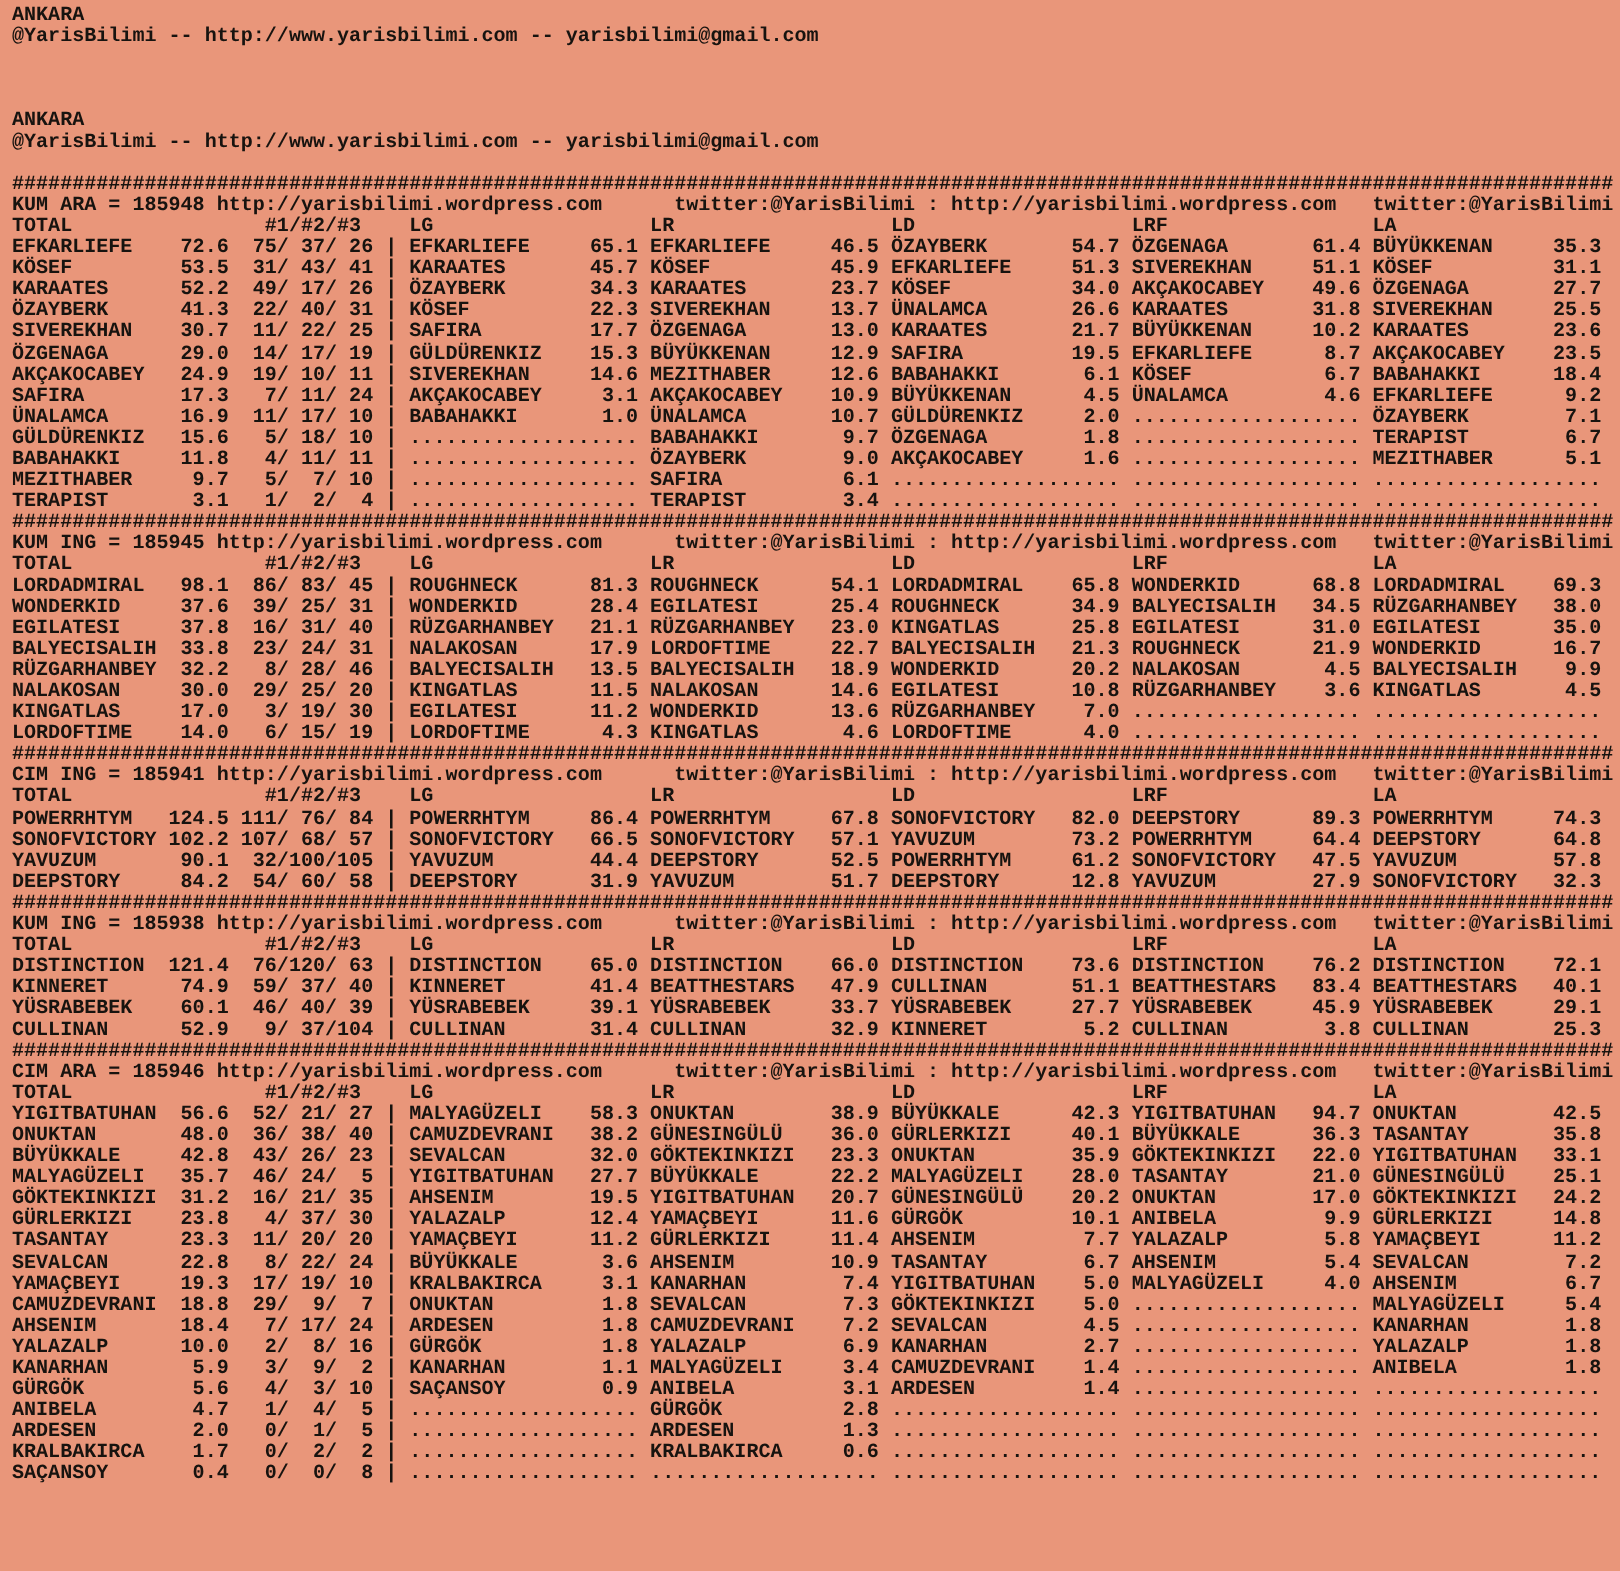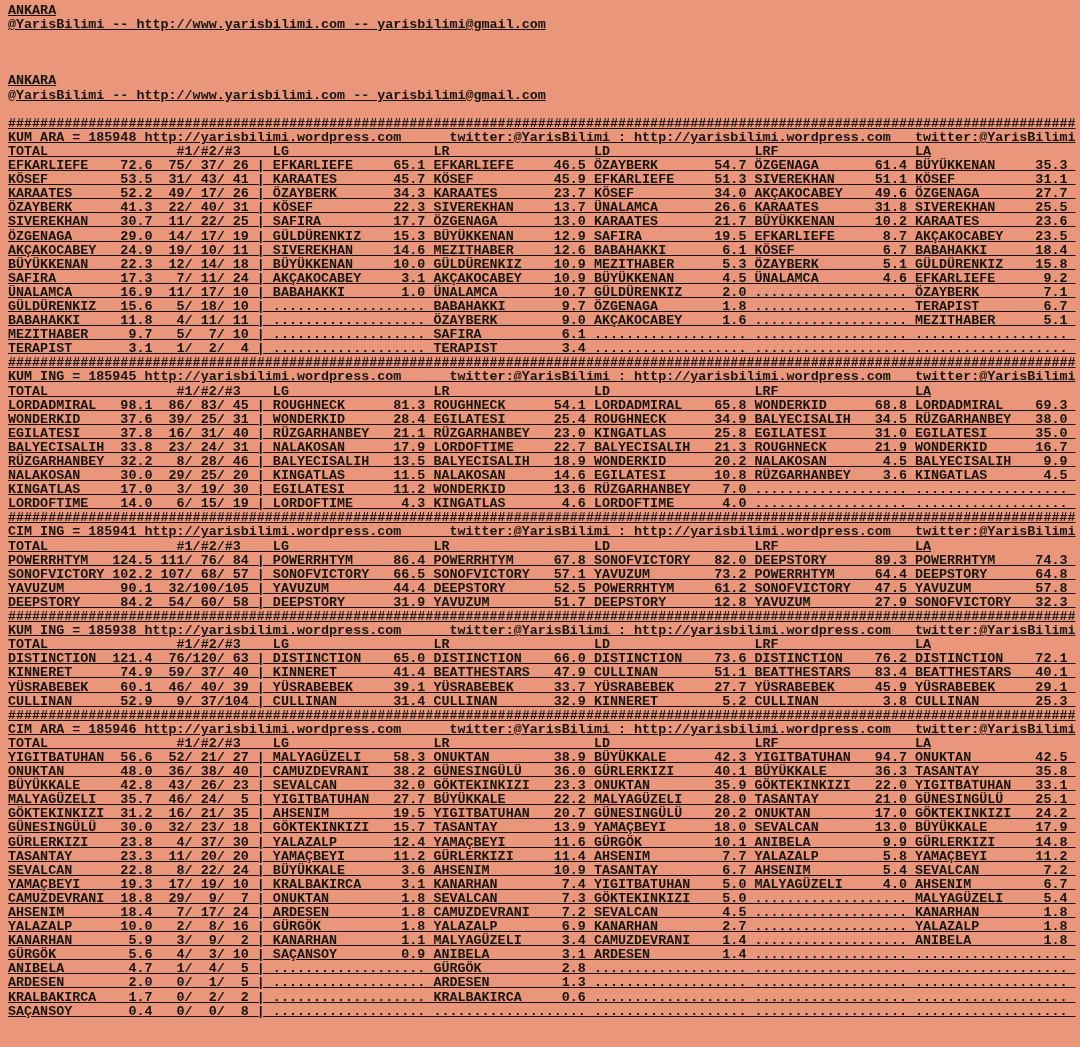--- a/index.html
+++ b/index.html
@@ -4,21 +4,21 @@
 <style>
   html,body{margin:0;padding:0;}
   body{
     width:1080px;height:1047px;overflow:hidden;
     background:#E9967A;
     font-family:"Liberation Mono","DejaVu Sans Mono",monospace;
     font-weight:bold;
     font-size:13.38px;
     color:#17130f;
   }
-  #screen{padding:4px 16px 0 8px;text-decoration:underline;}
+  #screen{padding:4px 16px 0 8px;}
   .line{
     white-space:pre;
     height:14.1px;
     line-height:14.1px;
     letter-spacing:0;
   }
 </style>
 </head>
 <body>
 
@@ -35,21 +35,20 @@
       <div class="line">#####################################################################################################################################</div>
       <div class="line">KUM ARA = 185948 http://yarisbilimi.wordpress.com      twitter:@YarisBilimi : http://yarisbilimi.wordpress.com   twitter:@YarisBilimi</div>
       <div class="line">TOTAL                #1/#2/#3    LG                  LR                  LD                  LRF                 LA</div>
       <div class="line">EFKARLIEFE    72.6  75/ 37/ 26 | EFKARLIEFE     65.1 EFKARLIEFE     46.5 ÖZAYBERK       54.7 ÖZGENAGA       61.4 BÜYÜKKENAN     35.3 </div>
       <div class="line">KÖSEF         53.5  31/ 43/ 41 | KARAATES       45.7 KÖSEF          45.9 EFKARLIEFE     51.3 SIVEREKHAN     51.1 KÖSEF          31.1 </div>
       <div class="line">KARAATES      52.2  49/ 17/ 26 | ÖZAYBERK       34.3 KARAATES       23.7 KÖSEF          34.0 AKÇAKOCABEY    49.6 ÖZGENAGA       27.7 </div>
       <div class="line">ÖZAYBERK      41.3  22/ 40/ 31 | KÖSEF          22.3 SIVEREKHAN     13.7 ÜNALAMCA       26.6 KARAATES       31.8 SIVEREKHAN     25.5 </div>
       <div class="line">SIVEREKHAN    30.7  11/ 22/ 25 | SAFIRA         17.7 ÖZGENAGA       13.0 KARAATES       21.7 BÜYÜKKENAN     10.2 KARAATES       23.6 </div>
       <div class="line">ÖZGENAGA      29.0  14/ 17/ 19 | GÜLDÜRENKIZ    15.3 BÜYÜKKENAN     12.9 SAFIRA         19.5 EFKARLIEFE      8.7 AKÇAKOCABEY    23.5 </div>
       <div class="line">AKÇAKOCABEY   24.9  19/ 10/ 11 | SIVEREKHAN     14.6 MEZITHABER     12.6 BABAHAKKI       6.1 KÖSEF           6.7 BABAHAKKI      18.4 </div>
-      <div class="line">BÜYÜKKENAN    22.3  12/ 14/ 18 | BÜYÜKKENAN     10.0 GÜLDÜRENKIZ    10.9 MEZITHABER      5.3 ÖZAYBERK        5.1 GÜLDÜRENKIZ    15.8 </div>
       <div class="line">SAFIRA        17.3   7/ 11/ 24 | AKÇAKOCABEY     3.1 AKÇAKOCABEY    10.9 BÜYÜKKENAN      4.5 ÜNALAMCA        4.6 EFKARLIEFE      9.2 </div>
       <div class="line">ÜNALAMCA      16.9  11/ 17/ 10 | BABAHAKKI       1.0 ÜNALAMCA       10.7 GÜLDÜRENKIZ     2.0 ................... ÖZAYBERK        7.1 </div>
       <div class="line">GÜLDÜRENKIZ   15.6   5/ 18/ 10 | ................... BABAHAKKI       9.7 ÖZGENAGA        1.8 ................... TERAPIST        6.7 </div>
       <div class="line">BABAHAKKI     11.8   4/ 11/ 11 | ................... ÖZAYBERK        9.0 AKÇAKOCABEY     1.6 ................... MEZITHABER      5.1 </div>
       <div class="line">MEZITHABER     9.7   5/  7/ 10 | ................... SAFIRA          6.1 ................... ................... ................... </div>
       <div class="line">TERAPIST       3.1   1/  2/  4 | ................... TERAPIST        3.4 ................... ................... ................... </div>
       <div class="line">#####################################################################################################################################</div>
       <div class="line">KUM ING = 185945 http://yarisbilimi.wordpress.com      twitter:@YarisBilimi : http://yarisbilimi.wordpress.com   twitter:@YarisBilimi</div>
       <div class="line">TOTAL                #1/#2/#3    LG                  LR                  LD                  LRF                 LA</div>
       <div class="line">LORDADMIRAL   98.1  86/ 83/ 45 | ROUGHNECK      81.3 ROUGHNECK      54.1 LORDADMIRAL    65.8 WONDERKID      68.8 LORDADMIRAL    69.3 </div>
@@ -75,21 +74,20 @@
       <div class="line">YÜSRABEBEK    60.1  46/ 40/ 39 | YÜSRABEBEK     39.1 YÜSRABEBEK     33.7 YÜSRABEBEK     27.7 YÜSRABEBEK     45.9 YÜSRABEBEK     29.1 </div>
       <div class="line">CULLINAN      52.9   9/ 37/104 | CULLINAN       31.4 CULLINAN       32.9 KINNERET        5.2 CULLINAN        3.8 CULLINAN       25.3 </div>
       <div class="line">#####################################################################################################################################</div>
       <div class="line">CIM ARA = 185946 http://yarisbilimi.wordpress.com      twitter:@YarisBilimi : http://yarisbilimi.wordpress.com   twitter:@YarisBilimi</div>
       <div class="line">TOTAL                #1/#2/#3    LG                  LR                  LD                  LRF                 LA</div>
       <div class="line">YIGITBATUHAN  56.6  52/ 21/ 27 | MALYAGÜZELI    58.3 ONUKTAN        38.9 BÜYÜKKALE      42.3 YIGITBATUHAN   94.7 ONUKTAN        42.5 </div>
       <div class="line">ONUKTAN       48.0  36/ 38/ 40 | CAMUZDEVRANI   38.2 GÜNESINGÜLÜ    36.0 GÜRLERKIZI     40.1 BÜYÜKKALE      36.3 TASANTAY       35.8 </div>
       <div class="line">BÜYÜKKALE     42.8  43/ 26/ 23 | SEVALCAN       32.0 GÖKTEKINKIZI   23.3 ONUKTAN        35.9 GÖKTEKINKIZI   22.0 YIGITBATUHAN   33.1 </div>
       <div class="line">MALYAGÜZELI   35.7  46/ 24/  5 | YIGITBATUHAN   27.7 BÜYÜKKALE      22.2 MALYAGÜZELI    28.0 TASANTAY       21.0 GÜNESINGÜLÜ    25.1 </div>
       <div class="line">GÖKTEKINKIZI  31.2  16/ 21/ 35 | AHSENIM        19.5 YIGITBATUHAN   20.7 GÜNESINGÜLÜ    20.2 ONUKTAN        17.0 GÖKTEKINKIZI   24.2 </div>
-      <div class="line">GÜNESINGÜLÜ   30.0  32/ 23/ 18 | GÖKTEKINKIZI   15.7 TASANTAY       13.9 YAMAÇBEYI      18.0 SEVALCAN       13.0 BÜYÜKKALE      17.9 </div>
       <div class="line">GÜRLERKIZI    23.8   4/ 37/ 30 | YALAZALP       12.4 YAMAÇBEYI      11.6 GÜRGÖK         10.1 ANIBELA         9.9 GÜRLERKIZI     14.8 </div>
       <div class="line">TASANTAY      23.3  11/ 20/ 20 | YAMAÇBEYI      11.2 GÜRLERKIZI     11.4 AHSENIM         7.7 YALAZALP        5.8 YAMAÇBEYI      11.2 </div>
       <div class="line">SEVALCAN      22.8   8/ 22/ 24 | BÜYÜKKALE       3.6 AHSENIM        10.9 TASANTAY        6.7 AHSENIM         5.4 SEVALCAN        7.2 </div>
       <div class="line">YAMAÇBEYI     19.3  17/ 19/ 10 | KRALBAKIRCA     3.1 KANARHAN        7.4 YIGITBATUHAN    5.0 MALYAGÜZELI     4.0 AHSENIM         6.7 </div>
       <div class="line">CAMUZDEVRANI  18.8  29/  9/  7 | ONUKTAN         1.8 SEVALCAN        7.3 GÖKTEKINKIZI    5.0 ................... MALYAGÜZELI     5.4 </div>
       <div class="line">AHSENIM       18.4   7/ 17/ 24 | ARDESEN         1.8 CAMUZDEVRANI    7.2 SEVALCAN        4.5 ................... KANARHAN        1.8 </div>
       <div class="line">YALAZALP      10.0   2/  8/ 16 | GÜRGÖK          1.8 YALAZALP        6.9 KANARHAN        2.7 ................... YALAZALP        1.8 </div>
       <div class="line">KANARHAN       5.9   3/  9/  2 | KANARHAN        1.1 MALYAGÜZELI     3.4 CAMUZDEVRANI    1.4 ................... ANIBELA         1.8 </div>
       <div class="line">GÜRGÖK         5.6   4/  3/ 10 | SAÇANSOY        0.9 ANIBELA         3.1 ARDESEN         1.4 ................... ................... </div>
       <div class="line">ANIBELA        4.7   1/  4/  5 | ................... GÜRGÖK          2.8 ................... ................... ................... </div>

